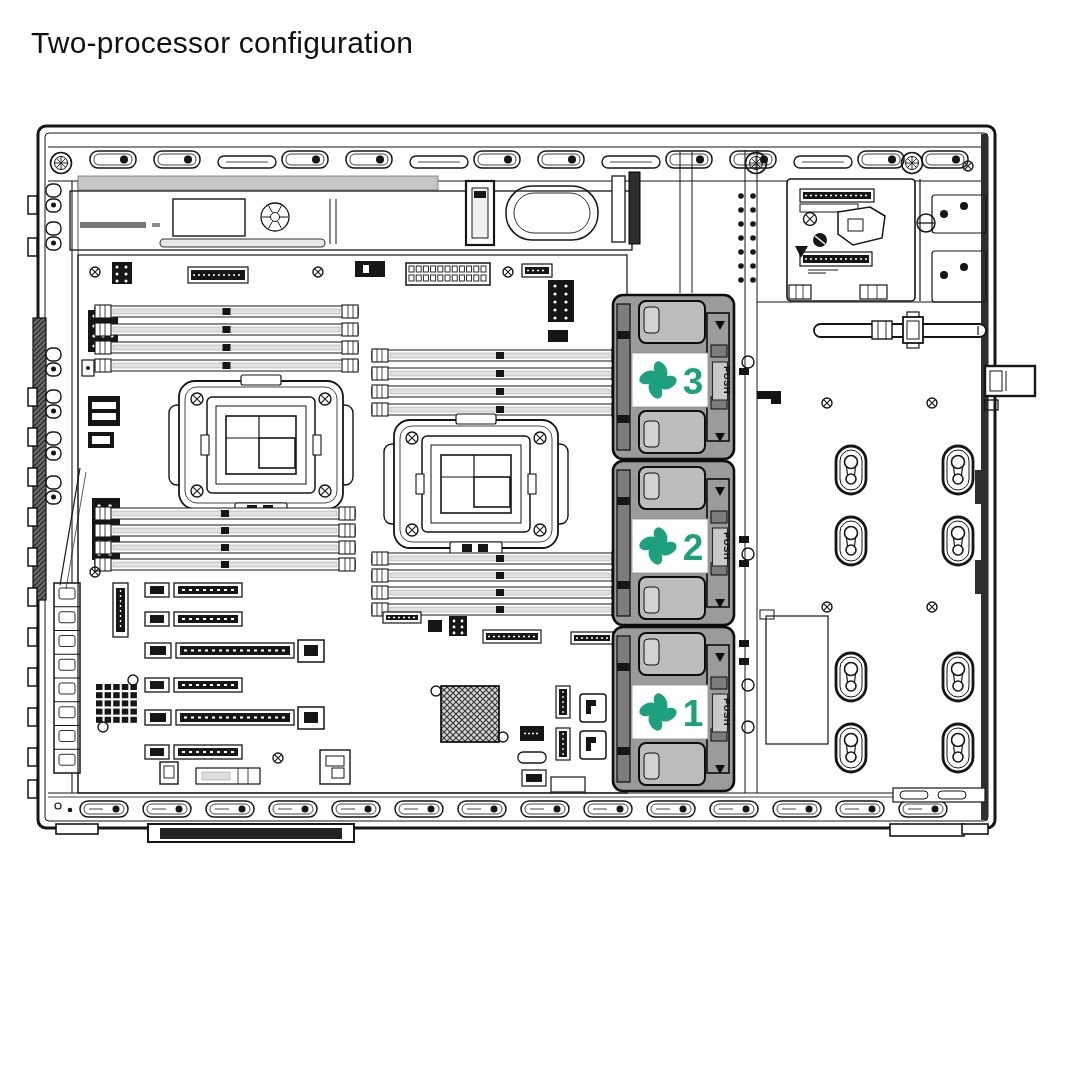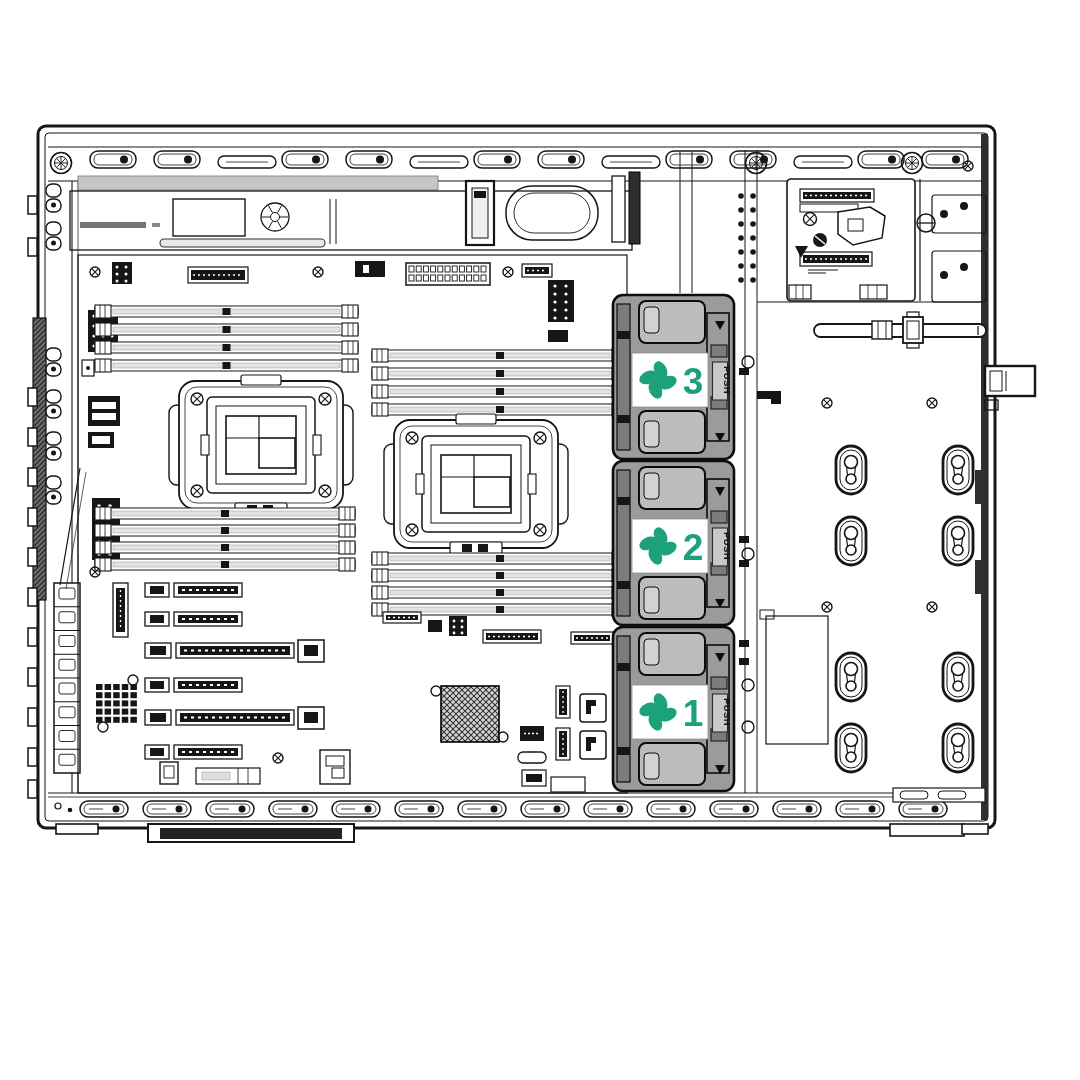--- a/index.html
+++ b/index.html
@@ -18,20 +18,21 @@
   .fan-label-bg{fill:#fff;stroke:#909090;stroke-width:.8;}
   .fan-icon ellipse,.fan-icon circle{fill:var(--green,#1CA17C);}
   .fan-num{fill:var(--green,#1CA17C);font-weight:bold;font-size:37px;font-family:"Liberation Sans",sans-serif;}
   .push-text{font-size:9.5px;font-weight:bold;fill:#111;letter-spacing:.4px;font-family:"Liberation Sans",sans-serif;}
   .pushtag{fill:#c9c9c9;stroke:#2a2a2a;stroke-width:1.1;}
 </style>
 </head>
 <body>
 
 <div class="stage">
+  <div class="title">Two-processor configuration</div>
 
   <svg id="diagram" width="1080" height="1080" viewBox="0 0 1080 1080">
     <defs>
       <pattern id="mesh" width="5" height="5" patternUnits="userSpaceOnUse">
         <rect width="5" height="5" fill="#6b6b6b"></rect>
         <path d="M0 5 L5 0 M-1 1 L1 -1 M4 6 L6 4" stroke="#222" stroke-width="1.2"></path>
       </pattern>
       <pattern id="xh" width="6" height="6" patternUnits="userSpaceOnUse">
         <rect width="6" height="6" fill="#d6d6d6"></rect>
         <path d="M0 0 L6 6 M6 0 L0 6" stroke="#333" stroke-width="1.1"></path>

